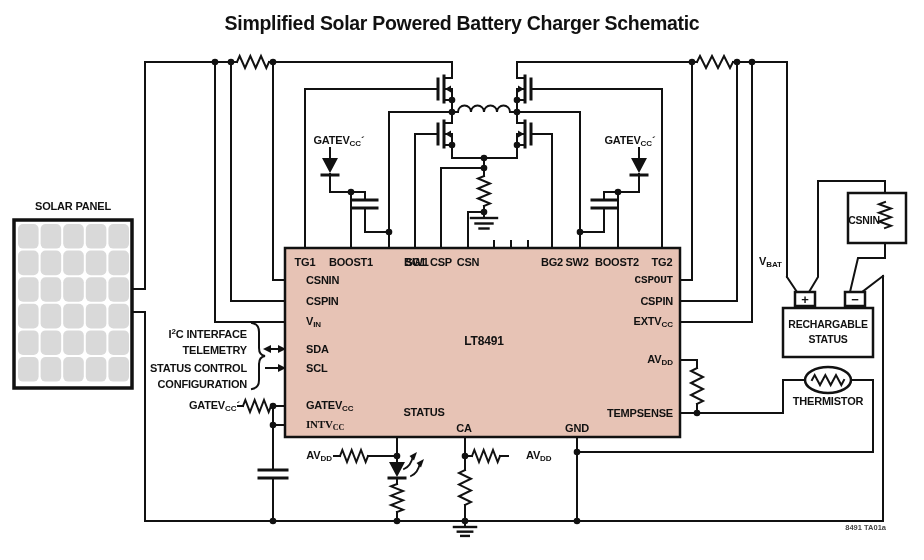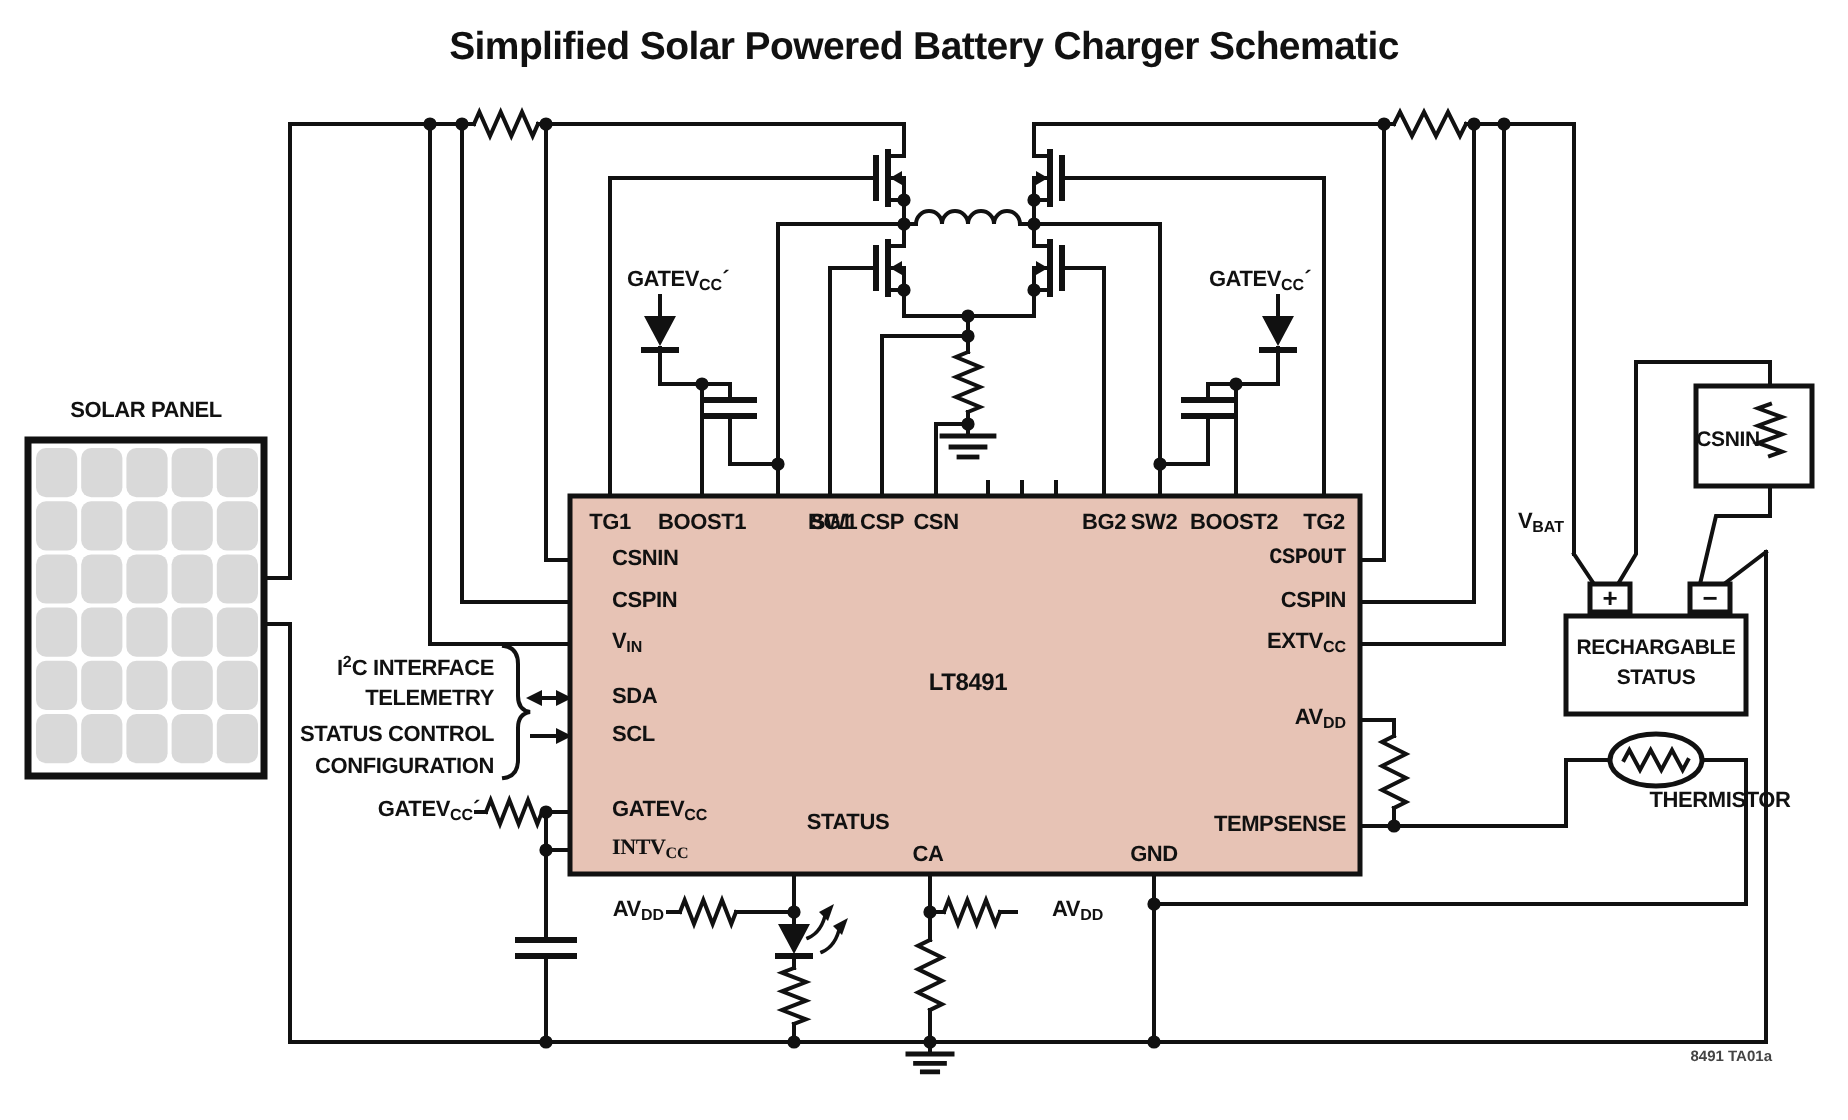--- a/index.html
+++ b/index.html
@@ -237,17 +237,17 @@
 
 <div class="lb r" style="left:332px;top:456px;"><span>AV</span><span class="sb">DD</span></div>
 <div class="lb l" style="left:512px;top:456px;"><span>AV</span><span class="sb">DD</span></div>
 
 <div class="lb r" style="left:782px;top:262px;"><span>V</span><span class="sb">BAT</span></div>
 <div class="lb c small" style="left:864px;top:220px;">CSNIN</div>
 <div class="lb c term" style="left:805px;top:299px;">+</div>
 <div class="lb c term" style="left:855px;top:299px;">−</div>
 <div class="lb c small" style="left:828px;top:324px;">RECHARGABLE</div>
 <div class="lb c small" style="left:828px;top:339px;">STATUS</div>
-<div class="lb c" style="left:828px;top:401px;margin-left:32px;">THERMISTOR</div>
+<div class="lb c" style="left:828px;top:401px;">THERMISTOR</div>
 
 <div class="lb r tiny" style="left:886px;top:528px;">8491 TA01a</div>
 
 </div>
 
 </body></html>

